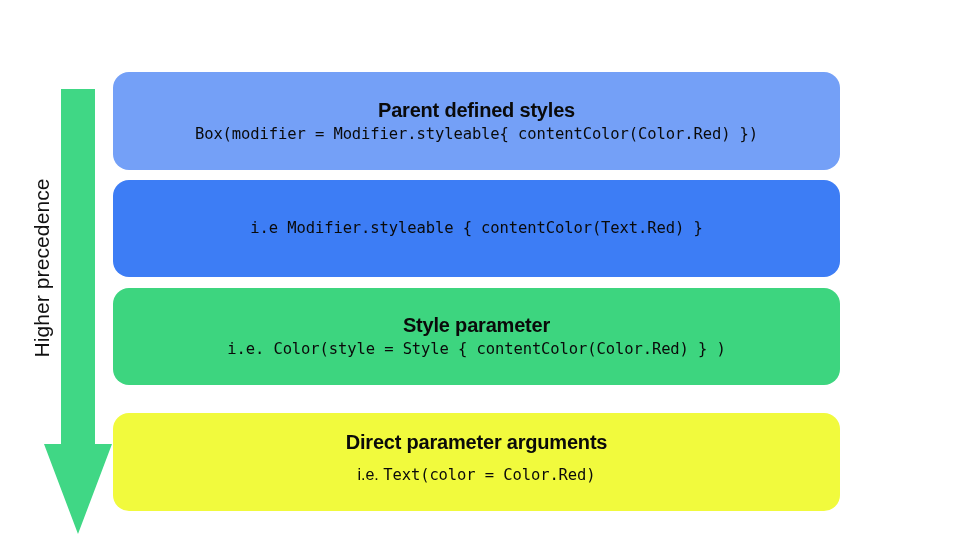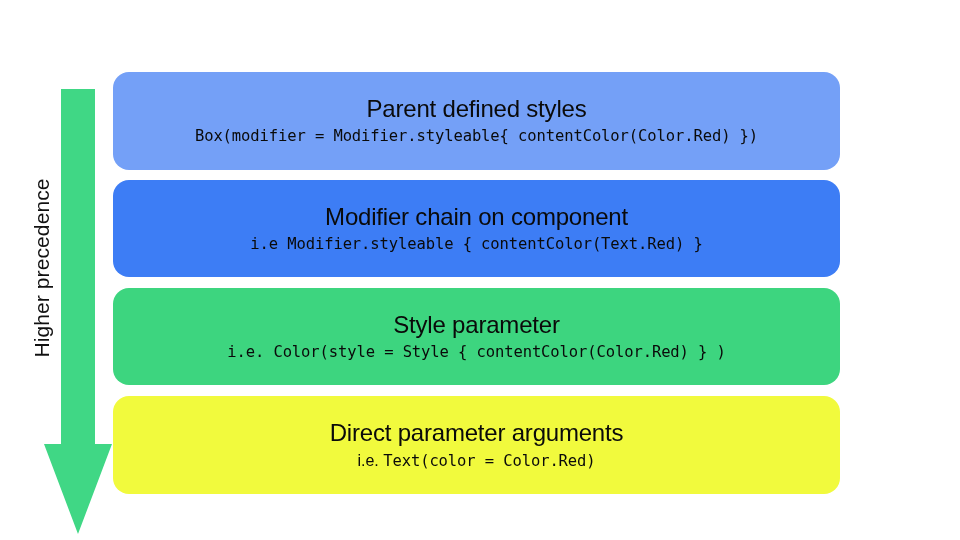--- a/index.html
+++ b/index.html
@@ -74,26 +74,26 @@
     display: flex;
     flex-direction: column;
     align-items: center;
     justify-content: center;
     text-align: center;
   }
 
   .bar-1 { top: 0px;   height: 98px; background: #74a0f7; }
   .bar-2 { top: 108px; height: 97px; background: #3d7df5; }
   .bar-3 { top: 216px; height: 97px; background: #3dd57f; }
-  .bar-4 { top: 324px; height: 98px; background: #f1fa3d; }
+  .bar-4 { top: 341px; height: 98px; background: #f1fa3d; }
 
   .bar-title {
     font-family: "Liberation Sans", sans-serif;
-    font-size: 24px;
-    font-weight: 400;
+    font-size: 20px;
+    font-weight: 700;
     color: #0a0a0a;
     letter-spacing: -0.2px;
     line-height: 1.2;
     margin: 0 0 3px 0;
   }
 
   .bar-code {
     font-family: "DejaVu Sans Mono", monospace;
     font-size: 15.5px;
     font-weight: 400;
@@ -102,21 +102,21 @@
     letter-spacing: -0.1px;
     margin: 0;
     white-space: pre;
   }
 
   .bar-code-mixed {
     font-family: "Liberation Sans", sans-serif;
     font-size: 16px;
     color: #0a0a0a;
     line-height: 1.25;
-    margin: 0;
+    margin: 8px;
     white-space: pre;
   }
   .bar-code-mixed .mono {
     font-family: "DejaVu Sans Mono", monospace;
     font-size: 15.5px;
     letter-spacing: -0.1px;
   }
 </style>
 </head>
 <body>
@@ -134,21 +134,20 @@
   </div>
 
   <div class="bar-stack">
 
     <div class="bar bar-1">
       <div class="bar-title">Parent defined styles</div>
       <div class="bar-code">Box(modifier = Modifier.styleable{ contentColor(Color.Red) })</div>
     </div>
 
     <div class="bar bar-2">
-      <div class="bar-title">Modifier chain on component</div>
       <div class="bar-code">i.e Modifier.styleable { contentColor(Text.Red) }</div>
     </div>
 
     <div class="bar bar-3">
       <div class="bar-title">Style parameter</div>
       <div class="bar-code">i.e. Color(style = Style { contentColor(Color.Red) } )</div>
     </div>
 
     <div class="bar bar-4">
       <div class="bar-title">Direct parameter arguments</div>

